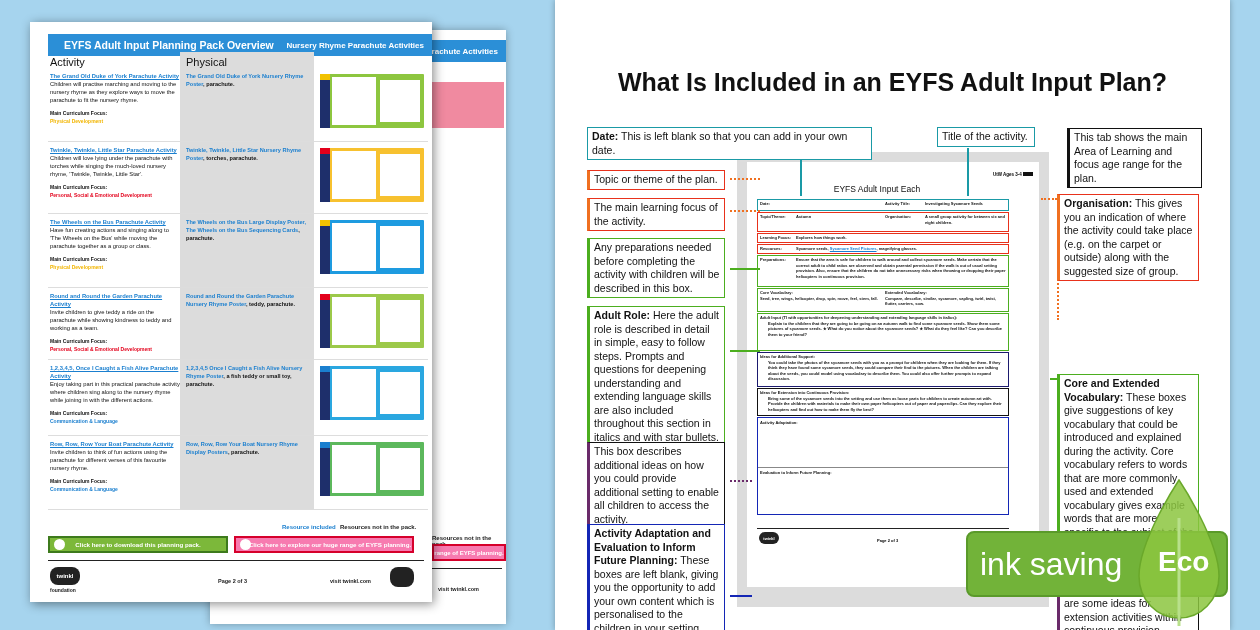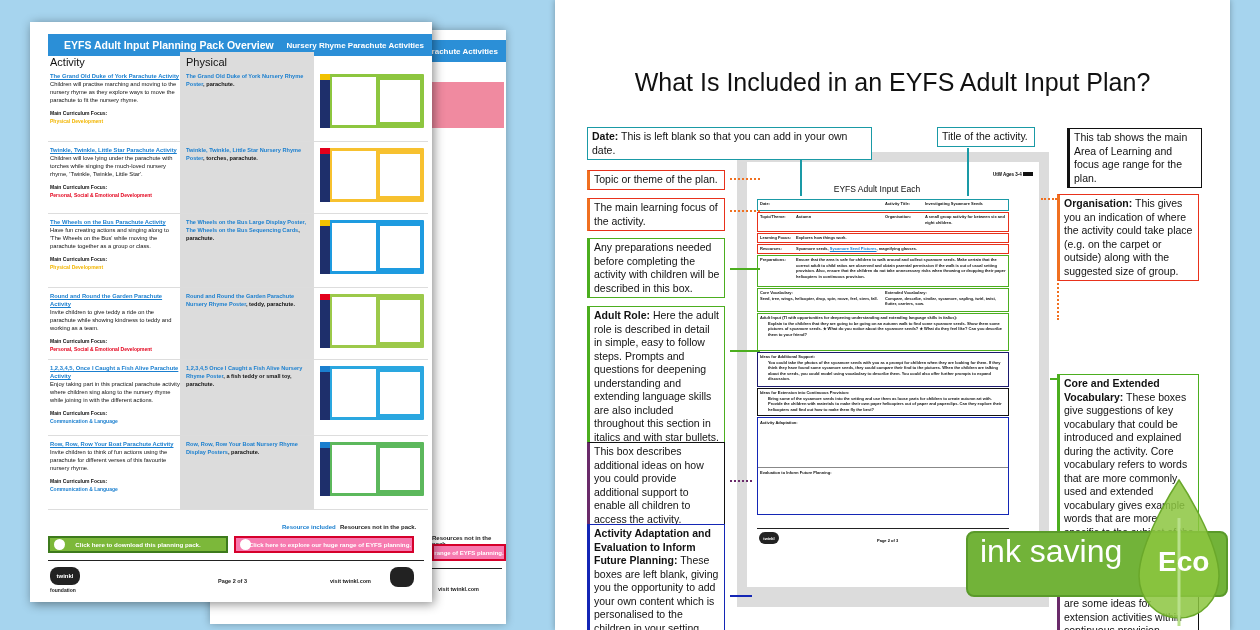--- a/index.html
+++ b/index.html
@@ -22,28 +22,28 @@
 .thumb .spine{position:absolute;left:0;top:0;width:10px;height:100%;background:#1e2f6b}
 .thumb .pg{position:absolute;left:12px;top:3px;width:44px;height:48px;background:#fff}
 .thumb .pg2{position:absolute;left:60px;top:6px;width:40px;height:42px;background:#fff}
 .legend{position:absolute;top:502px;font-size:6px;font-weight:bold}
 .btn{position:absolute;top:514px;height:17px;font-size:6.2px;font-weight:bold;color:#fff;display:flex;align-items:center;justify-content:center;border:2px solid}
 .btn .ic{position:absolute;left:4px;top:1px;width:11px;height:11px;border-radius:50%;background:#fff}
 .footline{position:absolute;left:18px;top:538px;width:376px;border-top:1.5px solid #222}
 .foot{position:absolute;font-size:5.5px;font-weight:bold;color:#222}
 .logo{position:absolute;width:30px;height:18px;border-radius:8px;background:#222;color:#fff;font-size:6px;font-weight:bold;display:flex;align-items:center;justify-content:center}
 .right{position:absolute;left:555px;top:0;width:675px;height:630px;background:#fff;box-shadow:0 0 6px rgba(0,0,0,.3)}
-.rtitle{position:absolute;left:0;top:68px;width:675px;text-align:center;font-size:25px;font-weight:normal;color:#111}
+.rtitle{position:absolute;left:0;top:68px;width:675px;text-align:center;font-size:25px;font-weight:bold;color:#111}
 .callout{position:absolute;font-size:10.5px;line-height:13.5px;color:#111;padding:2px 4px;background:#fff;border:1.5px solid}
 .callout b{font-weight:bold}
 .plangrey{position:absolute;left:182px;top:152px;width:312px;height:455px;background:#dcdcdc}
 .plan{position:absolute;left:192px;top:162px;width:292px;height:425px;background:#fff}
 .ptitle{position:absolute;left:0;top:22px;width:260px;text-align:center;font-size:8.5px;color:#111}
 .pbox{position:absolute;left:10px;width:252px;border:1.5px solid;font-size:4px;font-weight:bold;color:#111;padding:1px 2px;line-height:5.5px}
-.ink{position:absolute;left:966px;top:531px;width:262px;height:66px;background:#72b339;border:2px solid #5a9a2a;border-radius:8px;color:#fff;font-size:32px;display:flex;padding-left:12px}
+.ink{position:absolute;left:966px;top:531px;width:262px;height:66px;background:#72b339;border:2px solid #5a9a2a;border-radius:8px;color:#fff;font-size:32px;display:flex;align-items:center;padding-left:12px}
 .drop{position:absolute;left:1133px;top:478px;width:92px;height:150px}
 .eco{position:absolute;left:1158px;top:546px;font-size:28px;font-weight:bold;color:#fff}
 .dotline{position:absolute;border-style:dotted;border-width:0}
 </style>
 </head>
 <body>
 
 <div class="pageback">
   <div class="bluebar" style="left:0;top:10px;width:296px;justify-content:flex-end">
     <span class="t2">Parachute Activities</span>
@@ -249,21 +249,21 @@
   <div class="dotline" style="left:486px;top:240px;width:18px;border-right-width:2px;height:80px;border-color:#f07020"></div>
   <div style="position:absolute;left:495px;top:378px;width:8px;height:2px;background:#4cae1f"></div>
 
   <div class="callout" style="left:32px;top:127px;width:285px;border-color:#1a9aa6"><b>Date:</b><span> This is left blank so that you can add in your own date.</span></div>
   <div class="callout" style="left:382px;top:127px;width:98px;border-color:#1a9aa6">Title of the activity.</div>
   <div class="callout" style="left:512px;top:128px;width:135px;border-color:#111;border-left-width:3px">This tab shows the main Area of Learning and focus age range for the plan.</div>
   <div class="callout" style="left:32px;top:170px;width:138px;border-color:#e8311b;border-left-color:#f07020;border-left-width:3px">Topic or theme of the plan.</div>
   <div class="callout" style="left:32px;top:198px;width:138px;border-color:#e8311b;border-left-color:#f07020;border-left-width:3px">The main learning focus of the activity.</div>
   <div class="callout" style="left:32px;top:238px;width:138px;border-color:#4cae1f;border-left-width:3px">Any preparations needed before completing the activity with children will be described in this box.</div>
   <div class="callout" style="left:32px;top:306px;width:138px;border-color:#4cae1f;border-left-width:3px"><b>Adult Role:</b><span> Here the adult role is described in detail in simple, easy to follow steps. Prompts and questions for deepening understanding and extending language skills are also included throughout this section in italics and with star bullets.</span></div>
-  <div class="callout" style="left:32px;top:442px;width:138px;border-color:#111;border-left-color:#6a2a6a;border-left-width:3px">This box describes additional ideas on how you could provide additional support to enable all children to access the activity.</div>
+  <div class="callout" style="left:32px;top:442px;width:138px;border-color:#111;border-left-color:#6a2a6a;border-left-width:3px">This box describes additional ideas on how you could provide additional setting to enable all children to access the activity.</div>
   <div class="callout" style="left:32px;top:524px;width:138px;height:110px;border-color:#1426b5;border-left-width:3px"><b>Activity Adaptation and Evaluation to Inform Future Planning:</b><span> These boxes are left blank, giving you the opportunity to add your own content which is personalised to the children in your setting.</span></div>
 
   <div class="callout" style="left:502px;top:194px;width:142px;border-color:#e8311b;border-left-color:#f07020;border-left-width:3px"><b>Organisation:</b><span> This gives you an indication of where the activity could take place (e.g. on the carpet or outside) along with the suggested size of group.</span></div>
   <div class="callout" style="left:502px;top:374px;width:142px;height:160px;overflow:hidden;border-color:#4cae1f;border-left-width:3px"><b>Core and Extended Vocabulary:</b><span> These boxes give suggestions of key vocabulary that could be introduced and explained during the activity. Core vocabulary refers to words that are more commonly used and extended vocabulary gives example words that are more specific to the subject of the activity.</span></div>
   <div class="callout" style="left:502px;top:594px;width:142px;height:40px;border-color:#111;border-left-color:#6a2a6a;border-left-width:3px">are some ideas for extension activities within continuous provision.</div>
 </div>
 
 <div class="ink">
     <span>ink saving</span>
   </div>

